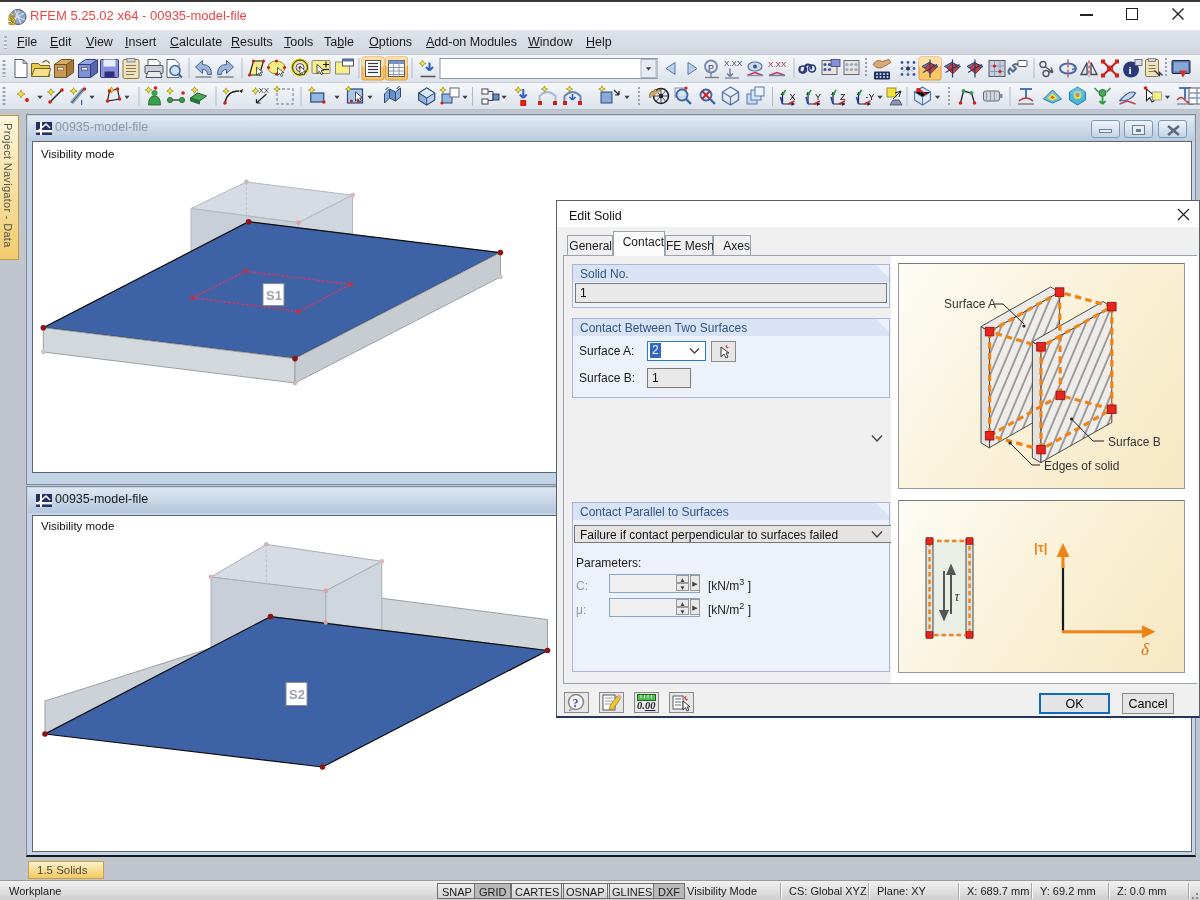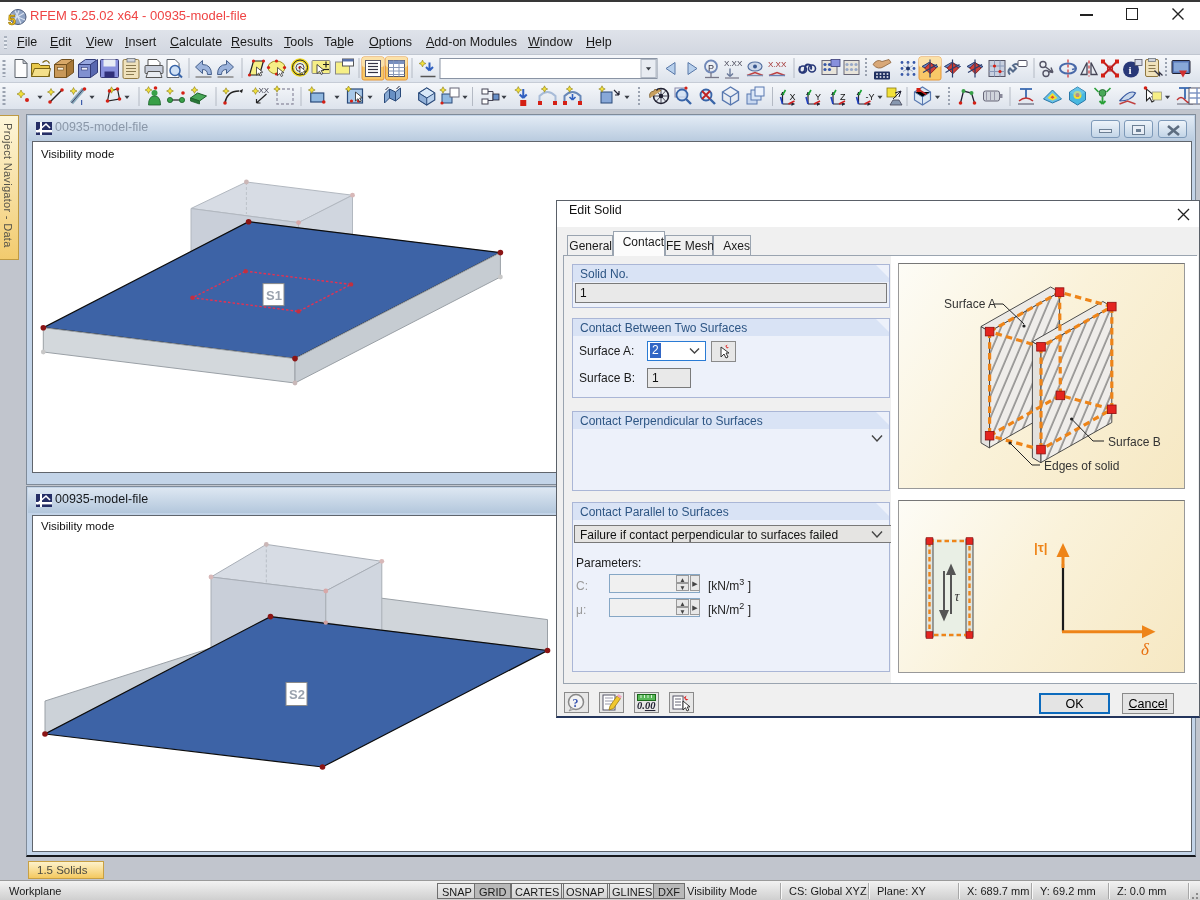--- a/index.html
+++ b/index.html
@@ -27,36 +27,36 @@
 #navtab span { position:absolute; left:2px; top:7px; writing-mode:vertical-rl; font-size:11px; color:#55534a; letter-spacing:0.3px; }
 #soltab { left:28px; top:861px; width:76px; height:18px; background:linear-gradient(#fdf2cb,#f4c95f); border:1px solid #c8a043; font-size:11.5px; color:#4a4a42; padding:2px 12px 0 8px; }
 
 #statusbar { left:0; top:880px; width:1200px; height:20px; background:linear-gradient(#f2f2f2,#cfcfcf); border-top:1px solid #9a9a9a; font-size:11px; color:#1a1a1a; }
 .sb { position:absolute; top:2px; height:16px; padding:2px 4px 0 4px; }
 .sbbox { border:1px solid #6f6f6f; }
 .sbsep { position:absolute; top:2px; height:16px; width:1px; background:#a8a8a8; box-shadow:1px 0 0 #f8f8f8; }
 
 #dialog { left:556px; top:200px; width:644px; height:518px; background:#f0f0f0; border:1px solid #5a6068; border-bottom:2px solid #23355c; }
 #dlgtitle { position:absolute; left:0; top:0; width:100%; height:26px; background:#fff; }
-#dlgtitle span { position:absolute; left:12px; top:2px; font-size:12.5px; color:#111; }
+#dlgtitle span { position:absolute; left:12px; top:8px; font-size:12.5px; color:#111; }
 #dlgclose { position:absolute; right:9px; top:5px; font-size:14px; color:#222; }
 .tab { position:absolute; top:34px; height:20px; background:#f0f0f0; border:1px solid #9aa4b0; border-bottom:none; font-size:12px; color:#1a1a1a; text-align:right; padding-top:3px; white-space:nowrap; }
 .tabactive { top:30px; height:25px; background:#fcfcfc; z-index:5; }
 #tabpage { position:absolute; left:6px; top:54px; width:634px; height:429px; background:#f0f0f0; border:1px solid #9aa4b0; }
 .grp { position:absolute; background:#edf1fa; border:1px solid #aab6d6; }
 .grphdr { position:absolute; left:0; top:0; right:0; height:17px; background:#d9e3f5; font-size:12px; color:#2d5584; padding:2px 0 0 7px; clip-path:polygon(0 0, calc(100% - 13px) 0, 100% 13px, 100% 100%, 0 100%); }
 .lbl { position:absolute; font-size:12px; color:#1a1a1a; }
 .lblgray { color:#9a9a9a; }
 .tbx { position:absolute; background:#e9e9e9; border:1px solid #7a7a7a; font-size:12px; color:#111; padding:2px 0 0 4px; }
 .ddn { position:absolute; background:#e5e4e2; border:1px solid #787878; font-size:12px; color:#111; padding:2px 0 0 5px; }
 .spin { position:absolute; background:#f0f0f0; border:1px solid #86a7c5; }
 .unit { position:absolute; font-size:12px; color:#222; }
 .smallbtn { position:absolute; width:25px; height:21px; background:#e7e7e7; border:1px solid #8a8a8a; }
 #okbtn { position:absolute; left:482px; top:492px; width:71px; height:21px; background:#e4e4e4; border:2px solid #0d6bbd; font-size:12.5px; text-align:center; padding-top:2px; }
-#cancelbtn { position:absolute; left:565px; top:492px; width:52px; height:21px; background:#e4e4e4; border:1px solid #8a8a8a; font-size:12.5px; text-align:center; padding-top:3px;text-decoration:underline; }
+#cancelbtn { position:absolute; left:565px; top:492px; width:52px; height:21px; background:#e4e4e4; border:1px solid #8a8a8a; font-size:12.5px; text-align:center; padding-top:3px; }
 .illus { position:absolute; border:1px solid #999; border-top:1px solid #777; background:linear-gradient(125deg,#fdfcf6 0%,#faf2da 45%,#f6e8c3 100%); }
 .winbtn { position:absolute; top:5px; width:29px; height:18px; border:1px solid #7d99b8; border-radius:3px; background:linear-gradient(#eef4fa,#c3d5e7); }
 .spinbtn { position:absolute; background:#e8e8e8; border:1px solid #9a9a9a; font-size:6.5px; color:#444; text-align:center; line-height:7px; }
 </style>
 </head>
 <body>
 <div id="app">
 
   <div id="titlebar" class="abs">
     <svg style="position:absolute;left:7px;top:6px" width="20" height="20" viewBox="0 0 20 20">
@@ -807,23 +807,20 @@
         <path d="M1 1.5 L5.5 6 L10 1.5" stroke="#444" stroke-width="1.4" fill="none"></path>
       </svg>
     <div class="smallbtn" style="left:154px;top:140px"></div>
     <svg style="position:absolute;left:158px;top:142px" width="17" height="17" viewBox="0 0 17 17">
         <path d="M6 4 L6 14 L9 11 L11 15 L13 14 L11 10 L14 10 Z" fill="#fff" stroke="#333" stroke-width="1"></path>
         <path d="M9 1 l1.5 2 2-1.5-1 2.5 2.5 0.5-2 1" fill="#d22"></path>
       </svg>
     <div class="lbl" style="left:22px;top:170px">Surface B:</div>
     <div class="tbx" style="left:90px;top:167px;width:44px;height:20px">1</div>
 
-    <div class="grp" style="left:15px;top:210px;width:318px;height:80px">
-      <div class="grphdr">Contact Perpendicular to Surfaces</div>
-    </div>
     <svg style="position:absolute;left:314px;top:233px" width="12" height="9">
         <path d="M1 1.5 L6 7 L11 1.5" stroke="#444" stroke-width="1.4" fill="none"></path>
       </svg>
 
     <div class="grp" style="left:15px;top:301px;width:318px;height:170px">
       <div class="grphdr">Contact Parallel to Surfaces</div>
     </div>
     <div class="ddn" style="left:17px;top:324px;width:376px;height:18px">Failure if contact perpendicular to surfaces failed</div>
     <svg style="position:absolute;left:314px;top:329px" width="12" height="9">
         <path d="M1 1.5 L6 7 L11 1.5" stroke="#444" stroke-width="1.4" fill="none"></path>

